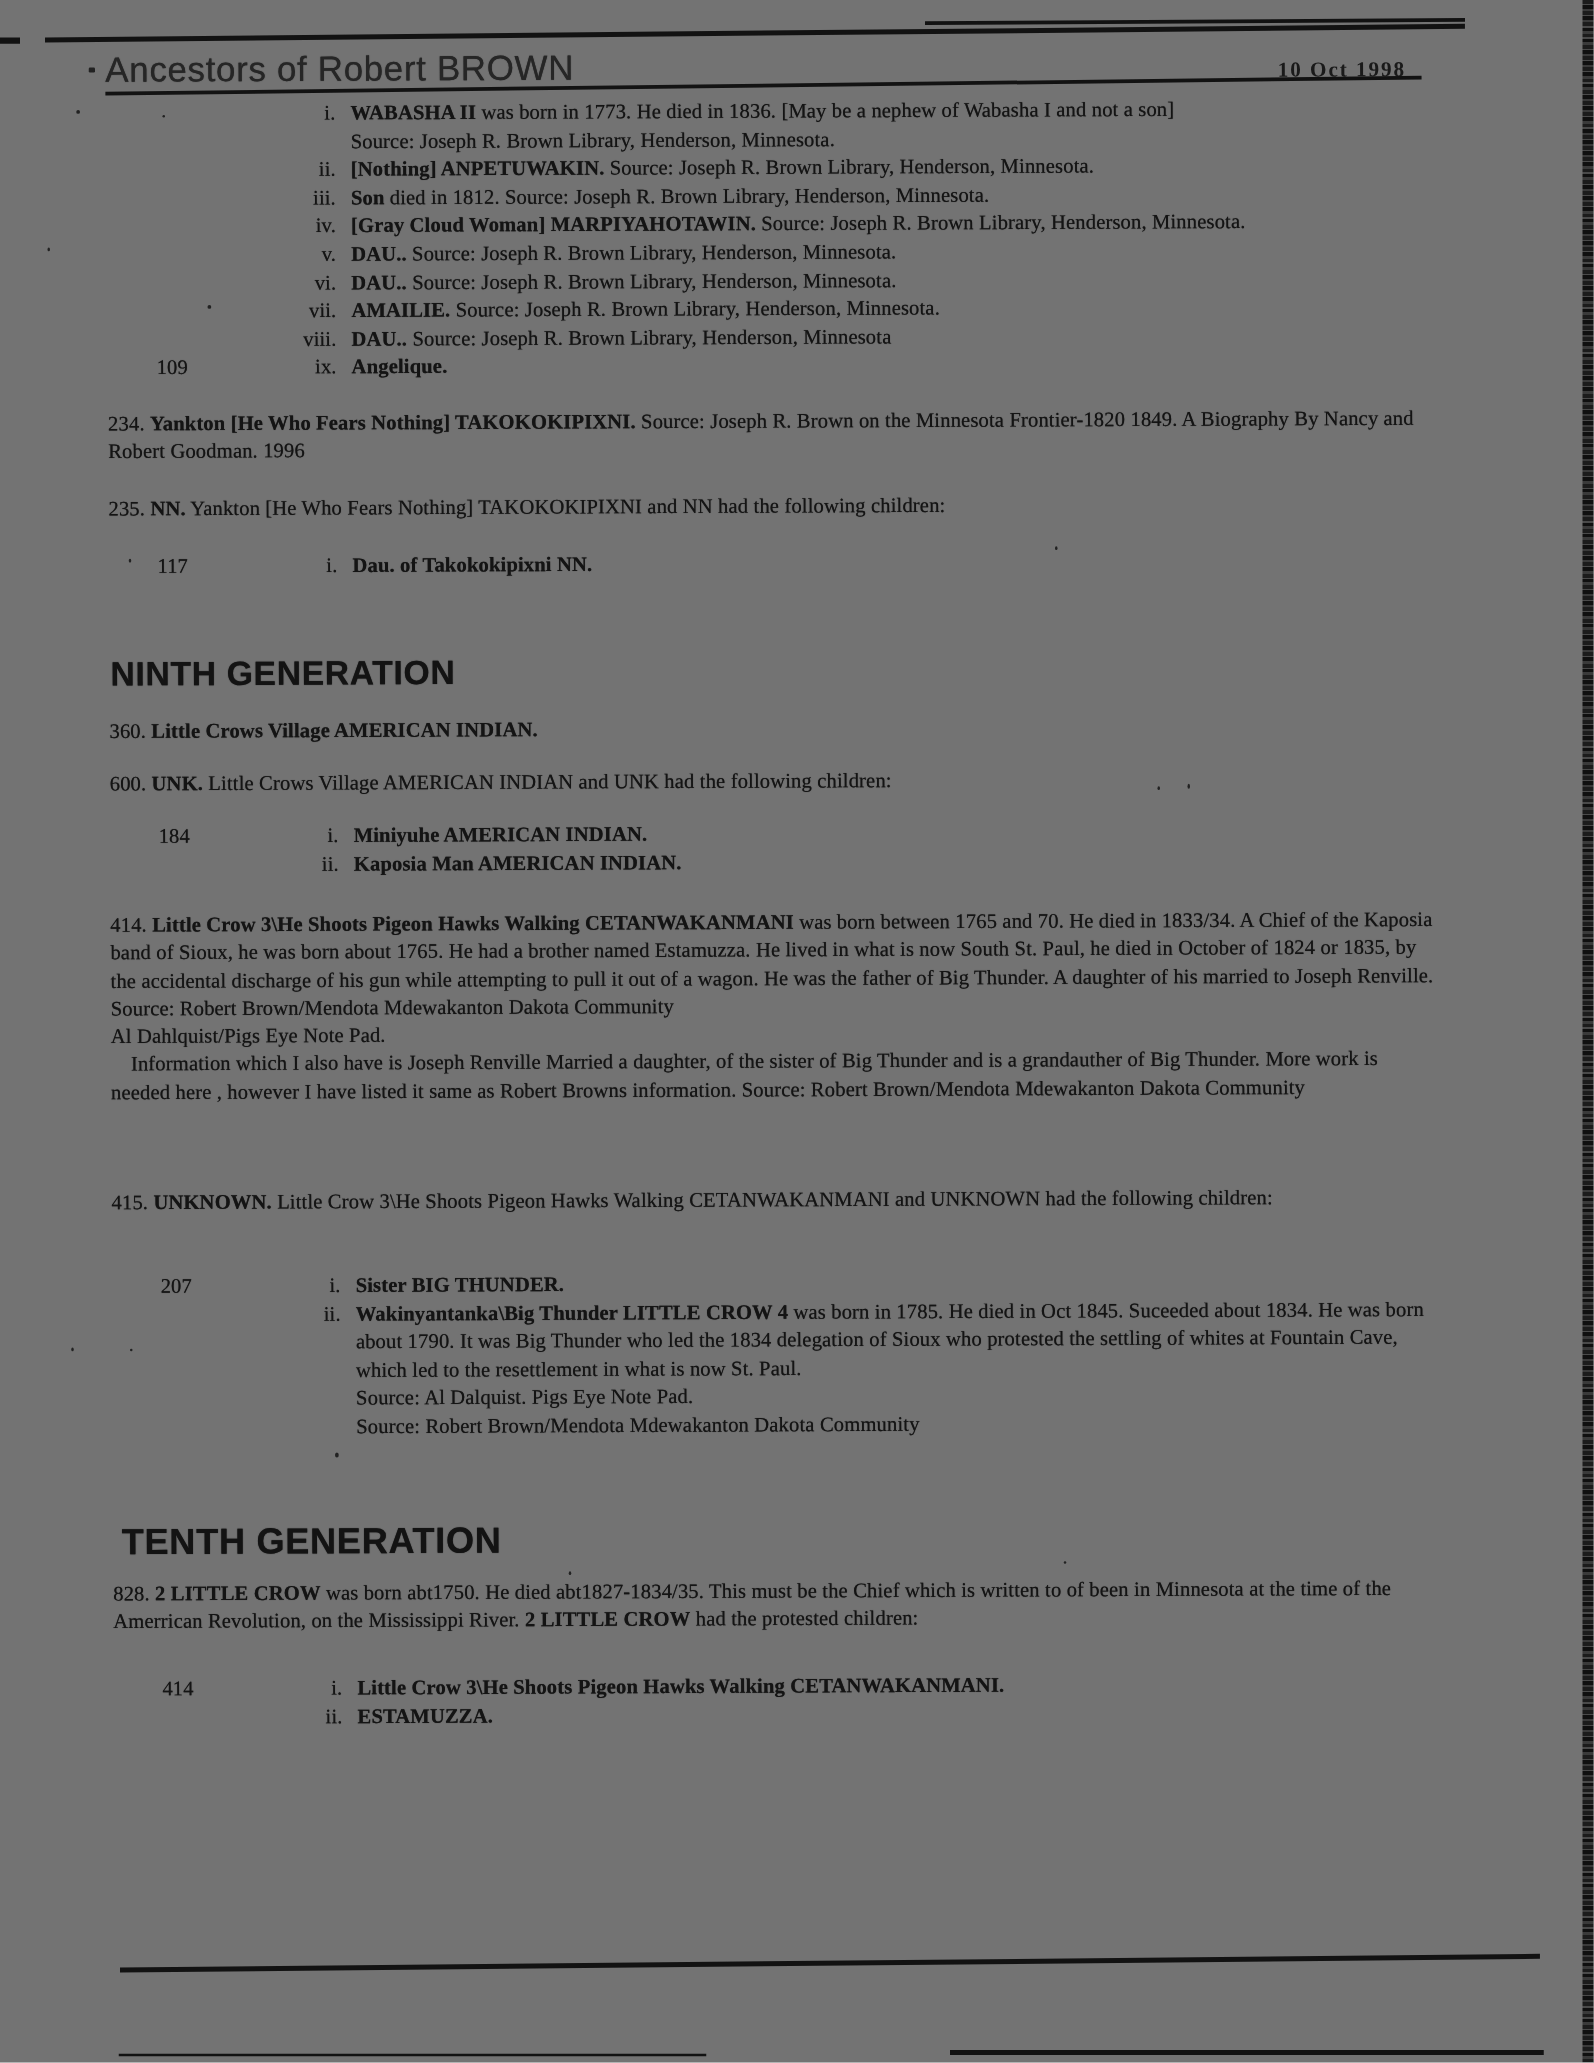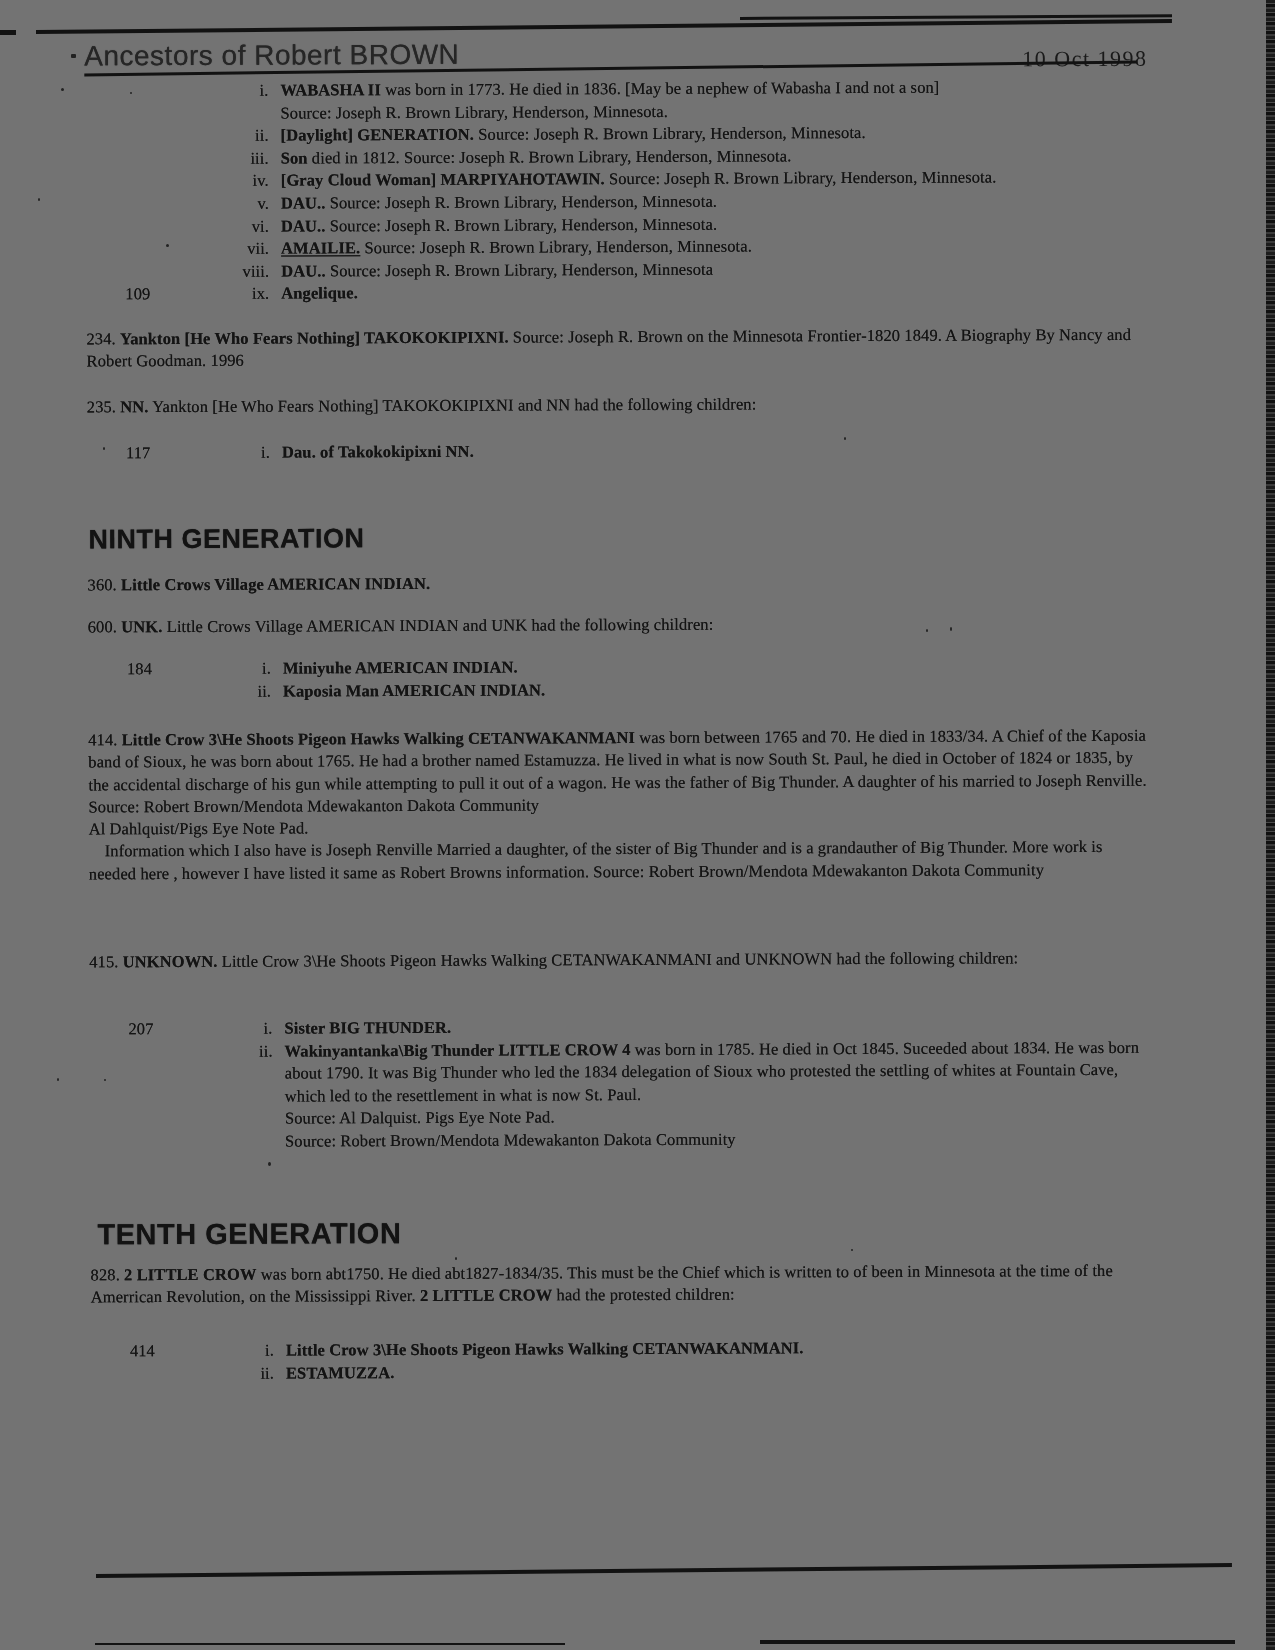--- a/index.html
+++ b/index.html
@@ -15,28 +15,28 @@
   .bottom-rule{left:96px;top:1574px;width:1136px;height:4px;transform:rotate(-0.55deg);}
   .edge-rule-1{left:95px;top:1643px;width:470px;height:2px;}
   .edge-rule-2{left:760px;top:1640px;width:475px;height:4px;}
   .speck{position:absolute;background:#222;border-radius:50%;}
   
   .tilt{position:absolute;left:0;top:0;width:1275px;height:1650px;
         transform:rotate(-0.25deg);transform-origin:50% 0;}
   
   .hdr-title{position:absolute;left:84px;top:38px;font-family:"Liberation Sans",sans-serif;
     font-size:28px;color:#262626;letter-spacing:0.5px;text-shadow:0 0 0.7px rgba(20,20,20,.8);}
-  .hdr-date{position:absolute;left:1022px;top:48px;font-weight:normal;font-size:22px;
+  .hdr-date{position:absolute;left:1022px;top:48px;font-weight:bold;font-size:17px;
     letter-spacing:1.5px;color:#1a1a1a;}
   .hdr-line{left:84px;top:71px;width:1053px;height:3px;transform:rotate(-0.45deg);}
   
   .para{position:absolute;left:85px;width:1063px;font-size:16.5px;line-height:22.3px;
         letter-spacing:0.1px;text-shadow:0 0 0.6px rgba(10,10,10,.75);}
   .b{font-weight:bold;}
-  .u{text-decoration:underline;text-underline-offset:2px;text-align:center;}
+  .u{text-underline-offset:2px;text-align:center;}
   .srcline{margin:0;}
   .note{text-indent:16px;}
   .gen-h{position:absolute;font-family:"Liberation Sans",sans-serif;font-weight:bold;
         color:#131313;letter-spacing:0.5px;text-shadow:0 0 0.8px rgba(10,10,10,.8);}
   .gen-h.h9{left:86px;top:522px;font-size:27px;}
   .gen-h.h10{left:92px;top:1216px;font-size:29px;}
   
   .clist{position:absolute;left:0;width:1232px;font-size:16.5px;line-height:22.6px;
          letter-spacing:0.1px;text-shadow:0 0 0.6px rgba(10,10,10,.75);}
   .lrow{display:flex;}
@@ -83,21 +83,21 @@
         <span class="c1"></span>
         <span class="c2">i.</span>
         <span class="c3">
           <span class="b">WABASHA II</span><span> was born in 1773.  He died in 1836.  [May be a nephew of Wabasha I and not a son]</span>
           <div class="srcline">Source: Joseph R. Brown Library, Henderson, Minnesota.</div>
         </span>
       </div>
       <div class="lrow">
         <span class="c1"></span>
         <span class="c2">ii.</span>
-        <span class="c3"><span class="b">[Daylight] GENERATION.</span><span>  Source: Joseph R. Brown Library, Henderson, Minnesota.</span></span>
+        <span class="c3"><span class="b">[Nothing] ANPETUWAKIN.</span><span>  Source: Joseph R. Brown Library, Henderson, Minnesota.</span></span>
       </div>
       <div class="lrow">
         <span class="c1"></span>
         <span class="c2">iii.</span>
         <span class="c3"><span class="b">Son</span><span> died in 1812.  Source: Joseph R. Brown Library, Henderson, Minnesota.</span></span>
       </div>
       <div class="lrow">
         <span class="c1"></span>
         <span class="c2">iv.</span>
         <span class="c3"><span class="b">[Gray Cloud Woman] MARPIYAHOTAWIN.</span><span>  Source: Joseph R. Brown Library, Henderson, Minnesota.</span></span>

